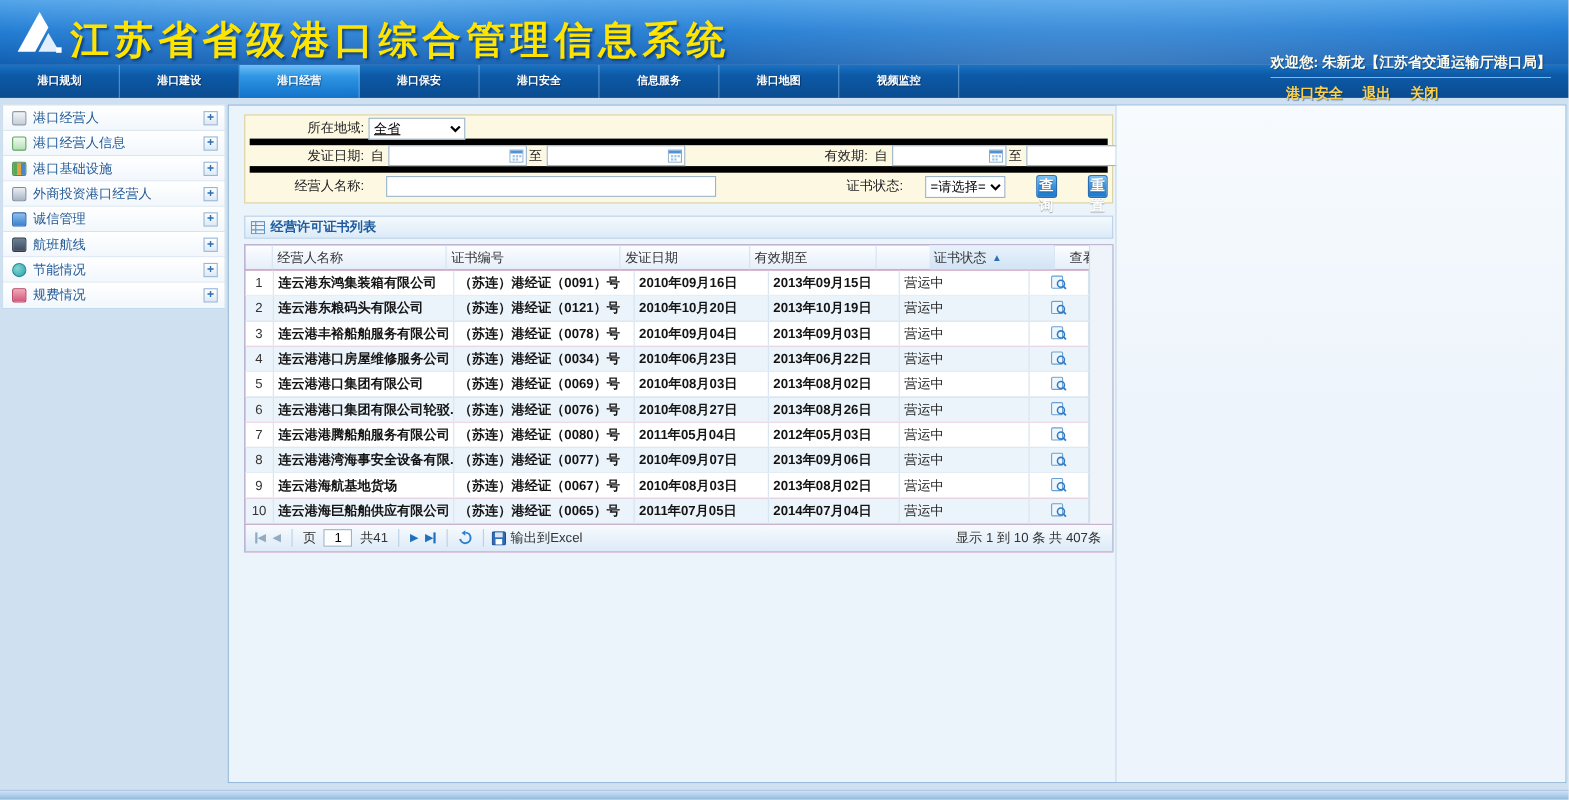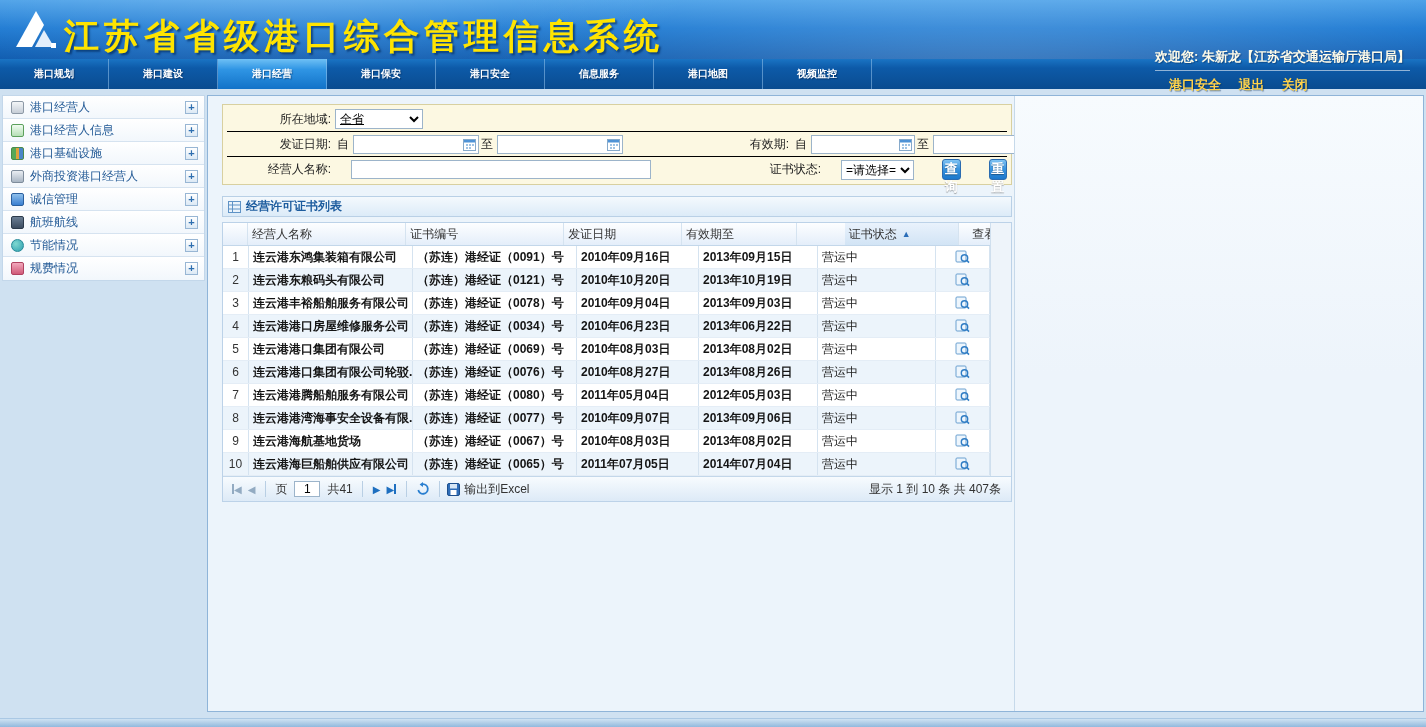--- a/index.html
+++ b/index.html
@@ -84,21 +84,21 @@
     flex:1; align-self:stretch; display:flex;
     border:1px solid #8fb4d8; background:#ecf4fb;
   }
   .inner-col { width:806px; flex:none; padding:8px 0 0 14px; }
   .right-strip { flex:1; border-left:1px solid #c6d9ea; background:linear-gradient(180deg,#f7fbfe,#edf4fb 45%); }
 
   
   .filter-box {
     width:790px; background:#fcf8e2; border:1px solid #d8d0a0; padding:2px 4px;
   }
-  .f-row { display:flex; align-items:center; height:25px; border-bottom:1px solid #000000; }
+  .f-row { display:flex; align-items:center; height:25px; border-bottom:6px solid #000000; }
   .f-row:last-child { border-bottom:none;gap:16px; }
   .f-label  { width:108px; text-align:right; padding-right:4px; color:#222; flex:none; white-space:nowrap; }
   .f-group  { display:flex; align-items:center; width:372px; flex:none; }
   .f-label2 { width:86px; text-align:right; padding-right:4px; color:#222; flex:none; white-space:nowrap; }
   .mini-label { margin:0 4px 0 2px; flex:none; }
   .date-field {
     display:flex; align-items:center; height:19px; background:#fff;
     border:1px solid #9cb4ca; padding:0 2px 0 3px;
   }
   .date-field.wide   { width:126px; }

